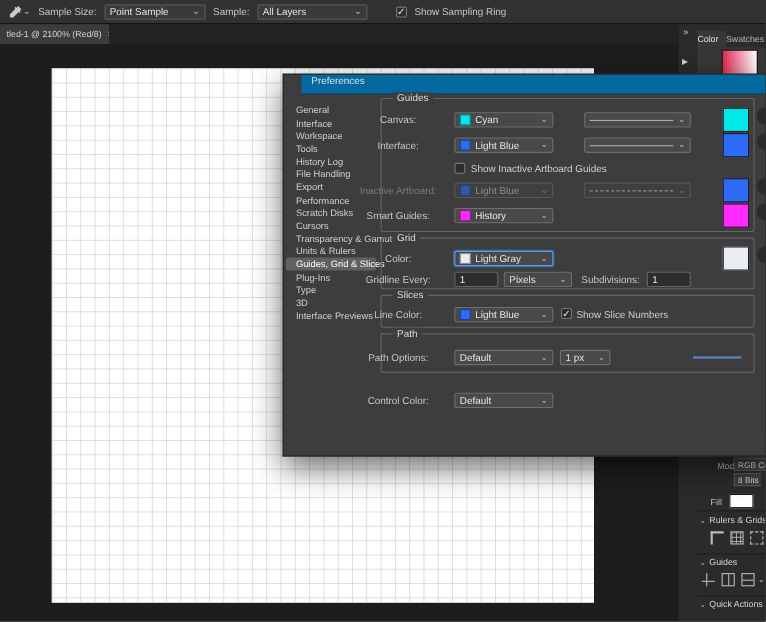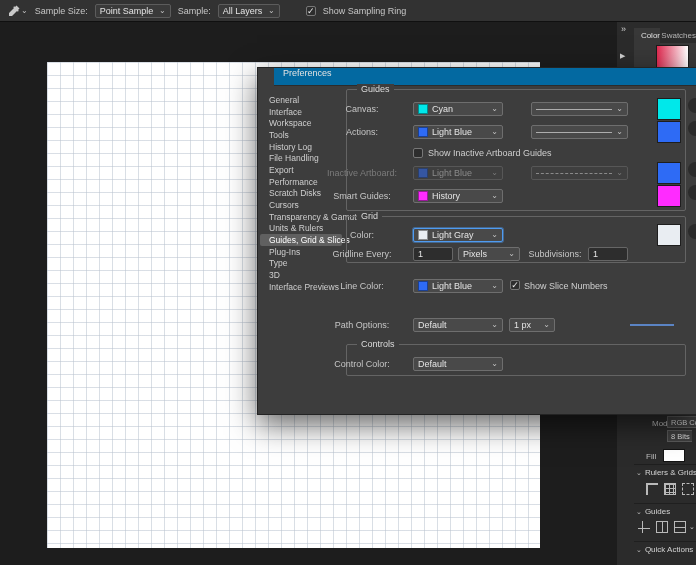--- a/index.html
+++ b/index.html
@@ -24,21 +24,21 @@
   
   .canvas{position:absolute;left:47px;top:62px;width:493px;height:486px;background-color:#fff;
     background-image:linear-gradient(to right,rgba(186,196,208,.55) 1px,transparent 1px),
                      linear-gradient(to bottom,rgba(186,196,208,.55) 1px,transparent 1px);
     background-size:13px 13px;}
   
   .dock{position:absolute;left:617px;top:22px;width:79px;height:543px;background:#2b2b2b;}
   .dock-strip{position:absolute;left:0;top:0;width:17px;height:100%;}
   .glyph{color:#cfcfcf;}
   .panel{position:absolute;left:17px;top:0;width:62px;height:100%;overflow:hidden;}
-  .ptab{position:absolute;height:15px;font-size:8px;display:flex;align-items:center;justify-content:flex-end;box-sizing:border-box;}
+  .ptab{position:absolute;height:15px;font-size:8px;display:flex;align-items:center;justify-content:flex-start;box-sizing:border-box;}
   .panel-body{position:absolute;left:0;top:21px;width:62px;height:38px;background:#383838;}
   .ramp{position:absolute;left:22px;top:2px;width:33px;height:26px;border:1px solid #1c1c1c;box-sizing:border-box;}
   .dock-lbl{position:absolute;font-size:8px;color:#bdbdbd;white-space:nowrap;}
   .mini-dd{position:absolute;height:12px;background:#3f3f3f;border:1px solid #5a5a5a;border-right:none;
            font-size:7.5px;color:#d8d8d8;display:flex;align-items:center;padding:0 3px;box-sizing:border-box;
            white-space:nowrap;overflow:hidden;}
   .divider{position:absolute;left:0;width:62px;border-top:1px solid #1f1f1f;}
   .sec-head{position:absolute;font-size:8px;color:#d4d4d4;white-space:nowrap;}
   .sec-chev{font-size:7px;color:#bdbdbd;margin-right:3px;}
   .ico{position:absolute;width:12px;height:12px;box-sizing:border-box;}
@@ -86,34 +86,40 @@
 <div id="app">
 
   <div class="options-bar ob">
     <span style="display:flex;align-items:center;">
       <svg width="13" height="13" viewBox="0 0 13 13">
           <path d="M8.5 1.5 L11.5 4.5 L10 6 L10.8 6.8 L9.8 7.8 L9 7 L4 12 H1 V9 L6 4 L5.2 3.2 L6.2 2.2 L7 3 Z" fill="#c9c9c9"></path>
         </svg>
       <span class="chev">⌄</span>
     </span>
     <span class="ob-label">Sample Size:</span>
-    <div class="dd" style="width:76px;">
+    <div class="dd" style="width:92px;">
       <span>Point Sample</span>
       <span class="chev">⌄</span>
     </div>
     <span class="ob-label">Sample:</span>
-    <div class="dd" style="width:62px;">
+    <div class="dd" style="width:100px;">
       <span>All Layers</span>
       <span class="chev">⌄</span>
     </div>
     <span style="width:12px;"></span>
     <span class="cb checked">✓</span>
     <span class="ob-label">Show Sampling Ring</span>
   </div>
 
+  <div class="tab-bar">
+    <div class="doc-tab">
+      <span>tled-1 @ 2100% (Red/8)</span>
+      <span class="tab-close">×</span>
+    </div>
+  </div>
 
   <div class="canvas"></div>
 
   <div class="dock">
     <div class="dock-strip">
       <span class="glyph abs" style="left:4px;top:2px;font-size:9px;">»</span>
       <span class="glyph abs" style="left:3px;top:30px;font-size:7px;">▶</span>
     </div>
     <div class="panel">
 
@@ -219,21 +225,21 @@
     <div class="dd" style="position:absolute;left:155px;top:34px;width:90px;">
       <span class="sw" style="background: rgb(0, 232, 234);"></span>
       <span>Cyan</span>
       <span class="chev">⌄</span>
     </div>
     <div class="dd line-dd" style="position:absolute;left:273px;top:34px;width:97px;" data-line-style="solid">
       <span class="line"></span>
       <span class="chev">⌄</span>
     </div>
 
-    <span class="lbl" style="left:58px;top:59px;width:92px;">Actions:</span>
+    <span class="lbl" style="left:58px;top:59px;width:92px;">Interface:</span>
     <div class="dd" style="position:absolute;left:155px;top:57px;width:90px;">
       <span class="sw" style="background: rgb(46, 107, 245);"></span>
       <span>Light Blue</span>
       <span class="chev">⌄</span>
     </div>
     <div class="dd line-dd" style="position:absolute;left:273px;top:57px;width:97px;" data-line-style="solid">
       <span class="line"></span>
       <span class="chev">⌄</span>
     </div>
 
@@ -273,43 +279,46 @@
       </div>
     <div class="dd" style="position:absolute;left:200px;top:179px;width:62px;">
       <span>Pixels</span>
       <span class="chev">⌄</span>
     </div>
     <span class="lbl" style="left:268px;top:181px;width:58px;">Subdivisions:</span>
     <div class="inp" style="left:330px;top:179px;width:40px;">
         <span>1</span>
       </div>
 
+    <div class="fs" style="left:88px;top:200px;width:340px;height:30px;">
+      <span class="legend">Slices</span>
+    </div>
     <span class="lbl" style="left:58px;top:213px;width:92px;">Line Color:</span>
     <div class="dd" style="position:absolute;left:155px;top:211px;width:90px;">
       <span class="sw" style="background: rgb(46, 107, 245);"></span>
       <span>Light Blue</span>
       <span class="chev">⌄</span>
     </div>
     <span class="cb checked" style="position:absolute;left:252px;top:212px;">✓</span>
     <span class="cbl" style="left:266px;top:213px;">Show Slice Numbers</span>
 
+    <div class="fs" style="left:88px;top:235px;width:340px;height:36px;">
+      <span class="legend">Path</span>
+    </div>
     <span class="lbl" style="left:58px;top:252px;width:92px;">Path Options:</span>
     <div class="dd" style="position:absolute;left:155px;top:250px;width:90px;">
       <span>Default</span>
       <span class="chev">⌄</span>
     </div>
     <div class="dd" style="position:absolute;left:251px;top:250px;width:46px;">
       <span>1 px</span>
       <span class="chev">⌄</span>
     </div>
     <div class="path-line" style="left: 372px; top: 256px; width: 44px; background: rgb(91, 132, 196);"></div>
 
-    <div class="fs" style="left:88px;top:276px;width:340px;height:32px;">
-      <span class="legend">Controls</span>
-    </div>
     <span class="lbl" style="left:58px;top:291px;width:92px;">Control Color:</span>
     <div class="dd" style="position:absolute;left:155px;top:289px;width:90px;">
       <span>Default</span>
       <span class="chev">⌄</span>
     </div>
 
     <div class="bigsw" style="top: 30px; background: rgb(0, 232, 234);"></div>
     <div class="bigsw" style="top: 53px; background: rgb(46, 107, 245);"></div>
     <div class="bigsw" style="top: 94px; background: rgb(46, 107, 245);"></div>
     <div class="bigsw" style="top: 117px; background: rgb(255, 43, 255);"></div>

